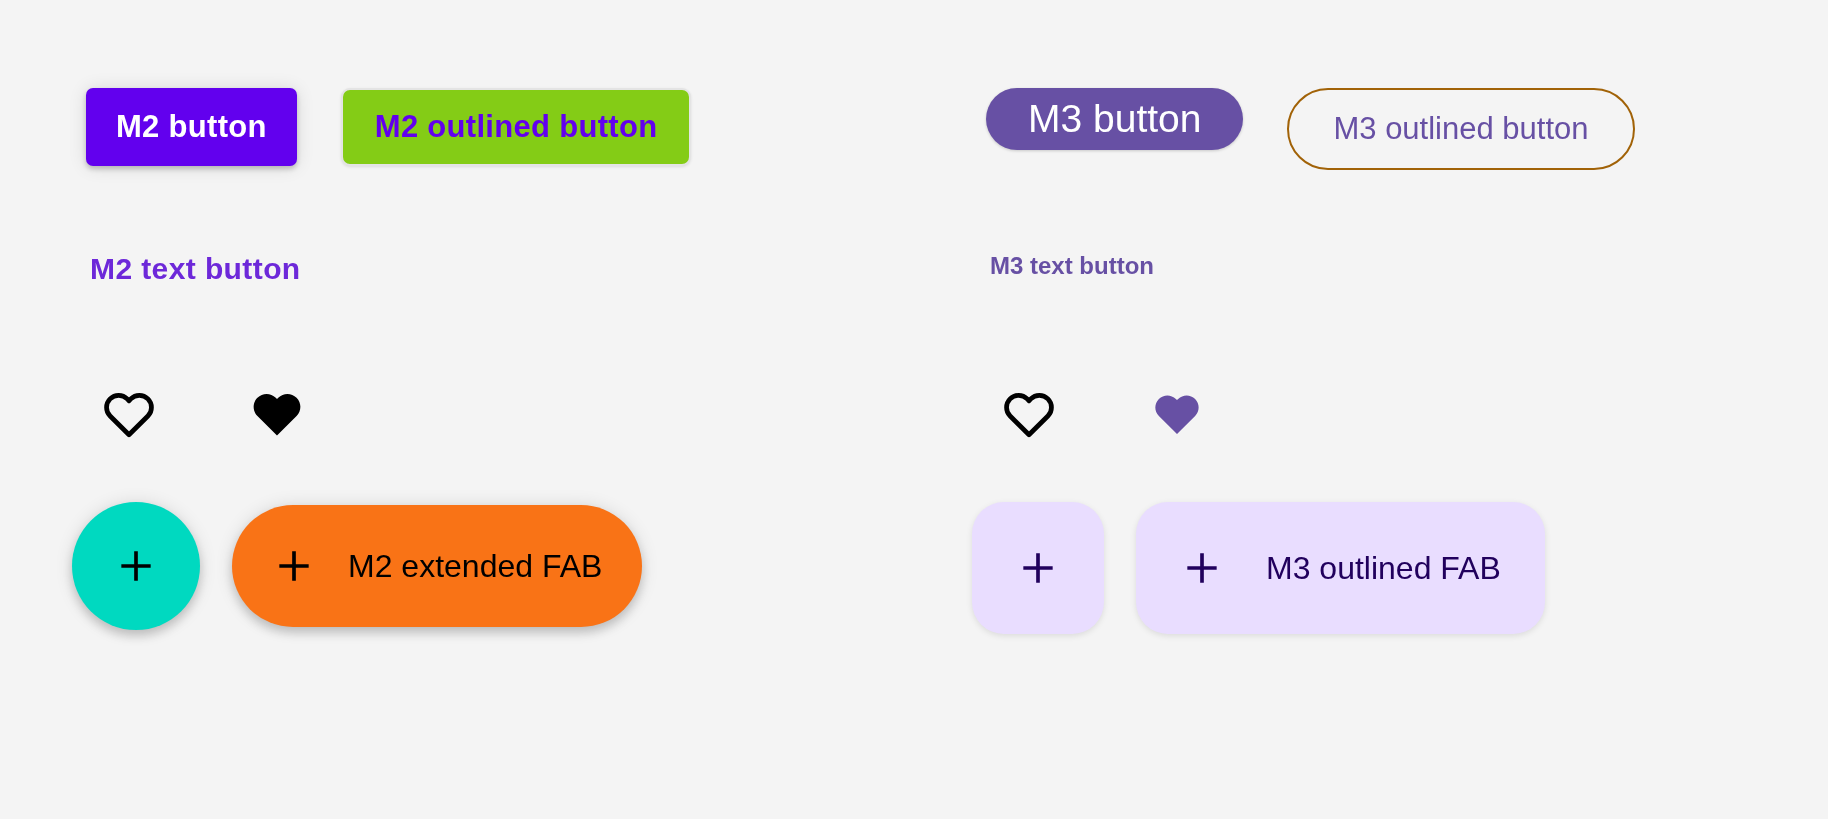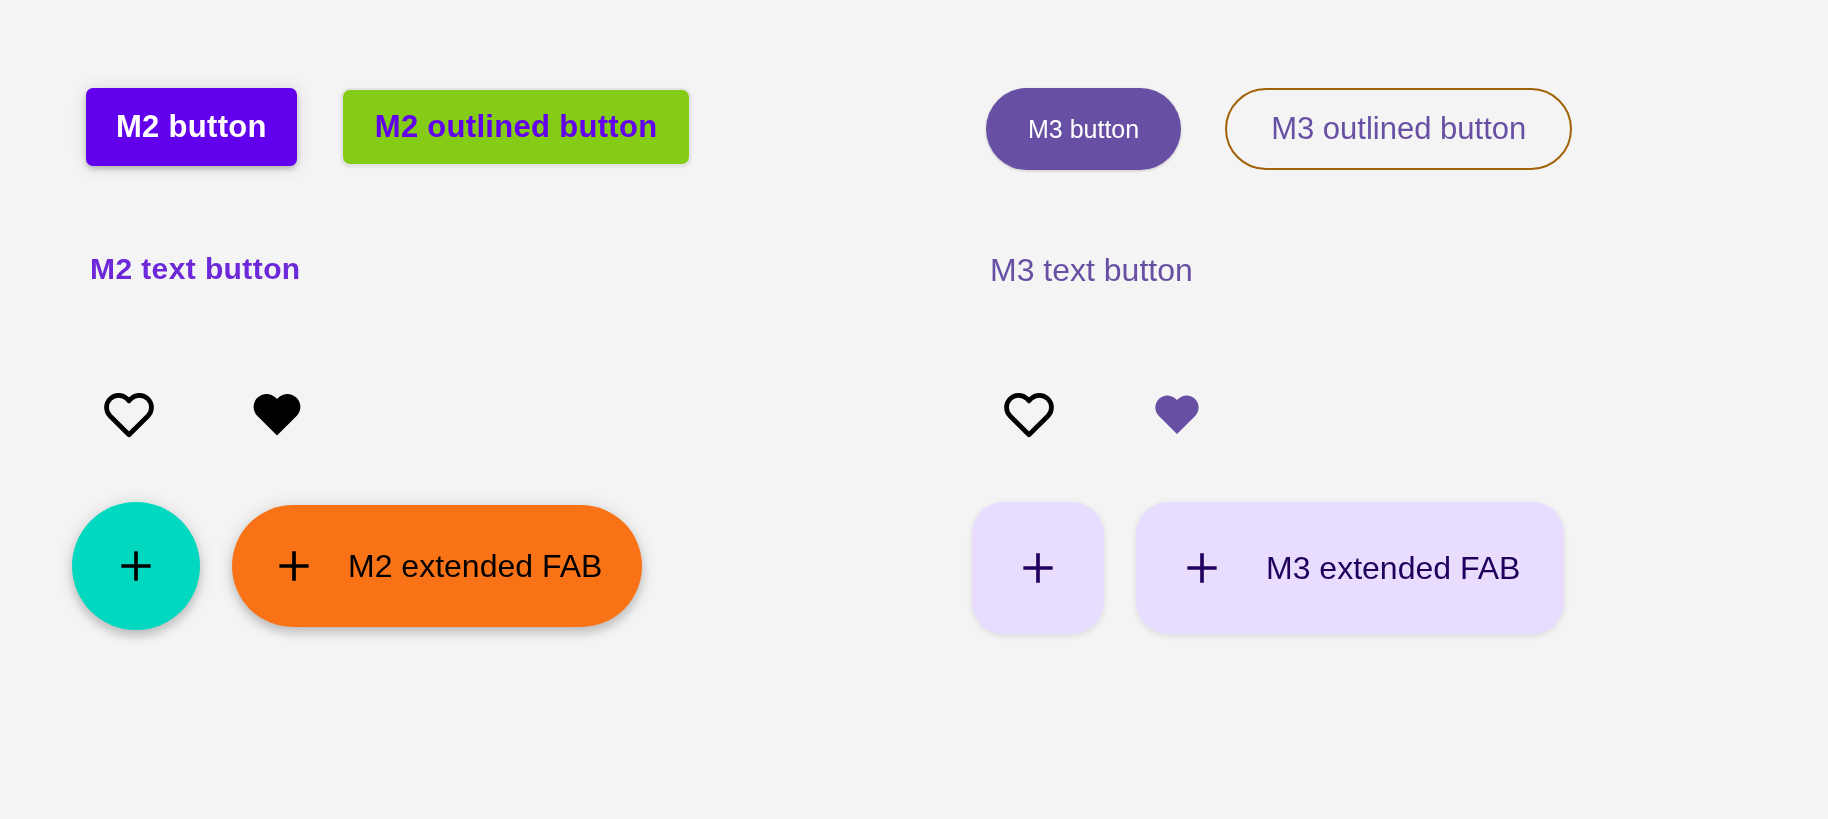--- a/index.html
+++ b/index.html
@@ -72,25 +72,25 @@
     font-size: 31px;
     font-weight: bold;
     letter-spacing: 0.3px;
     border-radius: 9px;
     border: 2px solid #e4e4e4;
     box-shadow: 0 1px 3px rgba(0,0,0,0.10);
   }
 
   
   .m3-contained {
-    height: 82px;
+    height: 62px;
     padding: 0 42px;
     background: #6750a4;
     color: #ffffff;
-    font-size: 25px;
+    font-size: 39px;
     font-weight: normal;
     border-radius: 41px;
     box-shadow: 0 1px 3px rgba(0,0,0,0.18);
   }
 
   
   .m3-outlined {
     height: 82px;
     padding: 0 44px;
     background: transparent;
@@ -115,22 +115,22 @@
     white-space: nowrap;
   }
   .m2-text {
     color: #6d28d9;
     font-size: 30px;
     font-weight: bold;
     letter-spacing: 0.4px;
   }
   .m3-text {
     color: #6750a4;
-    font-size: 32px;
-    font-weight: normal;
+    font-size: 24px;
+    font-weight: bold;
   }
 
   
   .row-icons {
     position: absolute;
     top: 385px;
     left: 100px;
     display: flex;
     align-items: center;
     gap: 90px;
@@ -306,19 +306,19 @@
           </svg>
         </span>
       </button>
 
       <button class="fab m3-fab-ext">
         <span class="plus">
           <svg width="44" height="44" viewBox="0 0 24 24">
             <path fill="#21005d" d="M11 4h2v7h7v2h-7v7h-2v-7H4v-2h7z"></path>
           </svg>
         </span>
-        <span class="m3-fab-label">M3 extended FAB</span>
+        <span class="m3-fab-label">M3 outlined FAB</span>
       </button>
     </div>
 
   </div>
 
 </div>
 
 </body></html>

